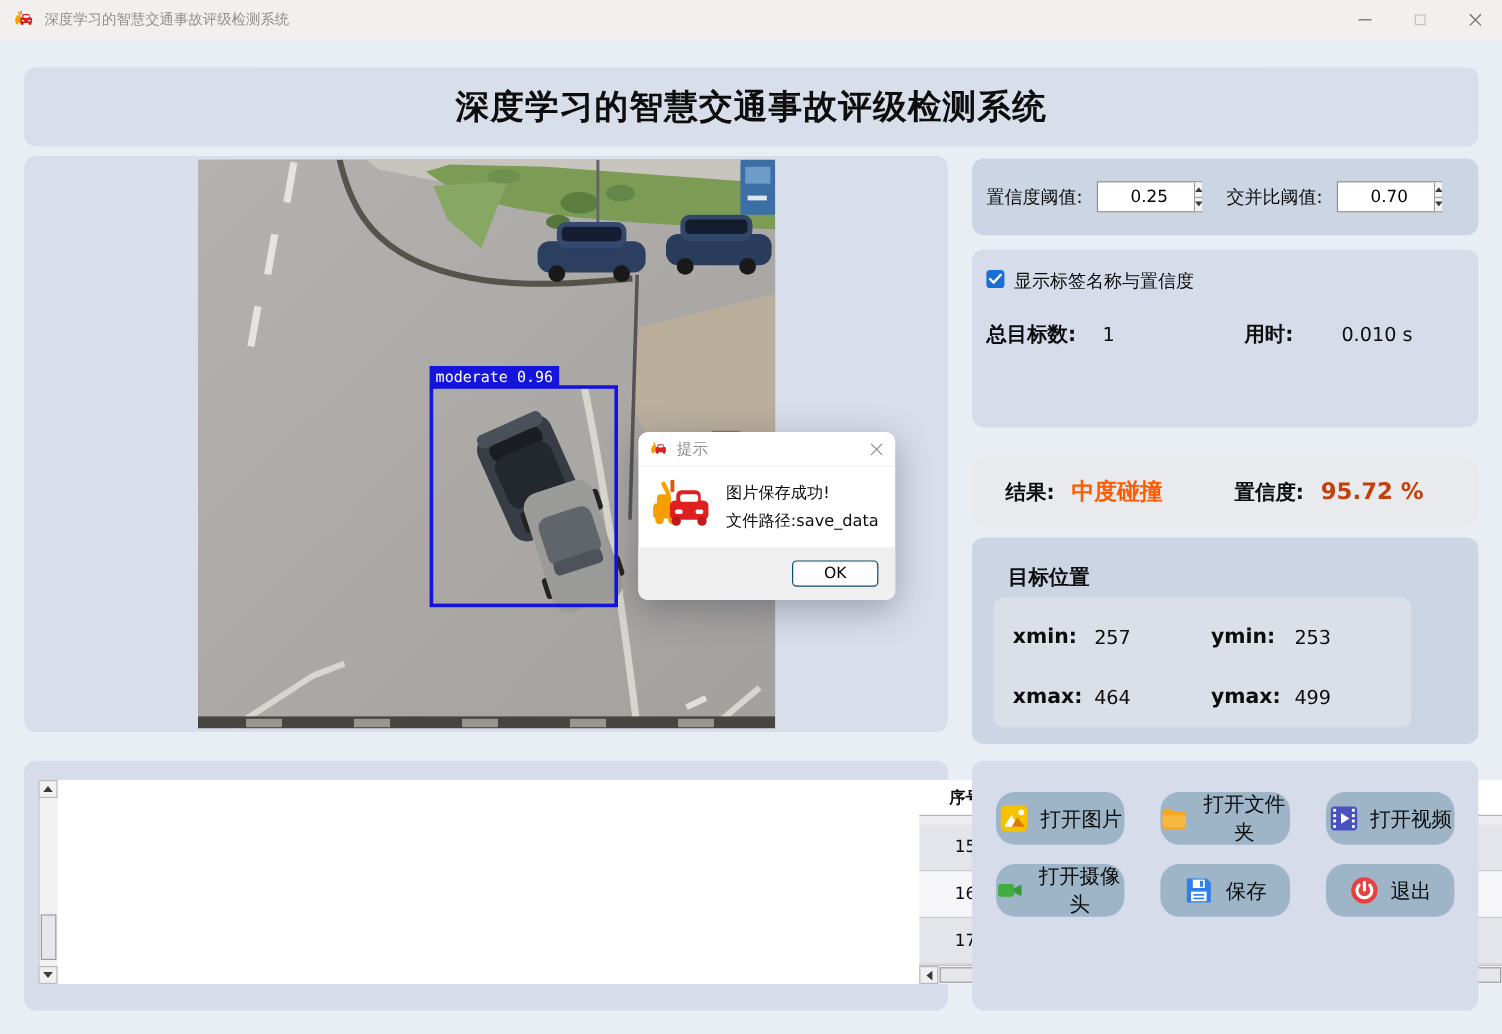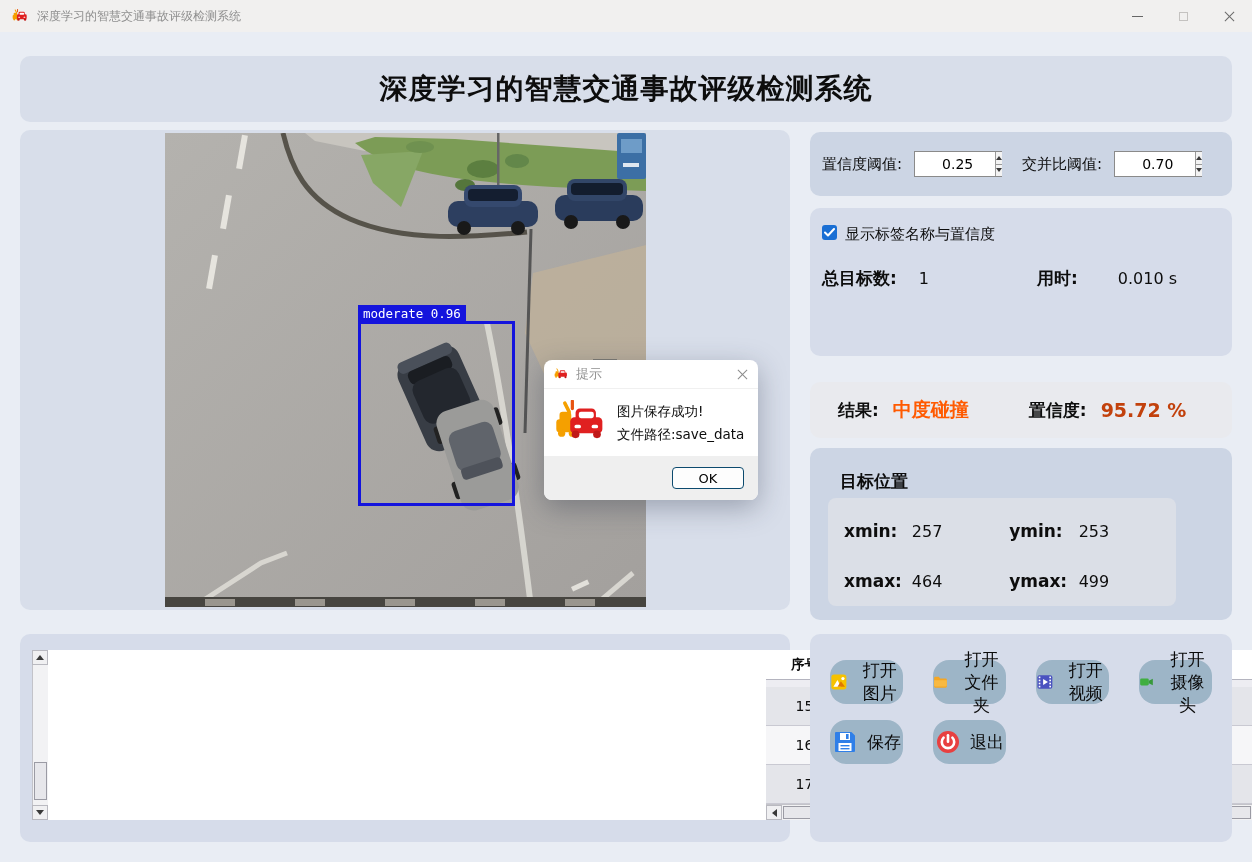--- a/index.html
+++ b/index.html
@@ -90,25 +90,25 @@
 
   #position-panel { left:810px; top:448px; width:422px; height:172px; background:#ccd5e4; }
   #position-title { position:absolute; left:30px; top:22px; font-size:17px; }
   #position-box { position:absolute; left:18px; top:50px; width:348px; height:108px; background:#dbdfe7; border-radius:8px; padding:14px 0 0 16px; }
   .pos-row { display:flex; align-items:center; height:38px; font-size:17px; }
   .pos-row .plabel { width:78px; }
   .pos-row .pval { width:112px; font-size:16px; }
   .pos-row .plabel2 { width:80px; }
 
   #actions-panel { left:810px; top:634px; width:422px; height:208px; background:#d6dcea; padding:26px 20px; }
-  #btn-grid { display:grid; grid-template-columns:1fr 1fr 1fr 1fr; gap:16px 30px; }
+  #btn-grid { display:grid; grid-template-columns:1fr 1fr 1fr; gap:16px 30px; }
   .action-btn { height:44px; background:#9db5c7; border:none; border-radius:16px; display:flex; align-items:center; justify-content:center; gap:9px; font-size:17px; font-family:inherit; color:#0a0a0a; cursor:pointer; }
 
   
-  #dialog { left:544px; top:360px; width:214px; height:140px; background:#fff; border-radius:8px; box-shadow:0 8px 28px rgba(40,50,70,.35); z-index:40; }
+  #dialog { left:532px; top:360px; width:214px; height:140px; background:#fff; border-radius:8px; box-shadow:0 8px 28px rgba(40,50,70,.35); z-index:40; }
   #dialog-titlebar { position:absolute; left:0; top:0; right:0; height:29px; display:flex; align-items:center; padding:0 10px; border-bottom:1px solid #f0f0f0; }
   #dialog-title { font-size:13px; color:#8f8f8f; margin-left:7px; }
   #dialog-close { margin-left:auto; position:relative; width:11px; height:11px; }
   #dialog-close:before,#dialog-close:after { content:""; position:absolute; left:-1px; top:5px; width:13px; height:1px; background:#8a8a8a; }
   #dialog-close:before { transform:rotate(45deg); }
   #dialog-close:after { transform:rotate(-45deg); }
   #dialog-body { position:absolute; left:0; top:29px; right:0; bottom:44px; display:flex; align-items:center; padding:0 10px; }
   #dialog-msg { margin-left:7px; font-size:13.5px; line-height:1.65; white-space:nowrap; }
   #dialog-footer { position:absolute; left:0; bottom:0; right:0; height:44px; background:#efefef; border-radius:0 0 8px 8px; }
   #dialog-ok { position:absolute; right:14px; top:11px; width:72px; height:22px; background:#fdfdfd; border:1px solid #0c4a6e; border-radius:4px; font-size:13px; font-family:inherit; cursor:pointer; }

